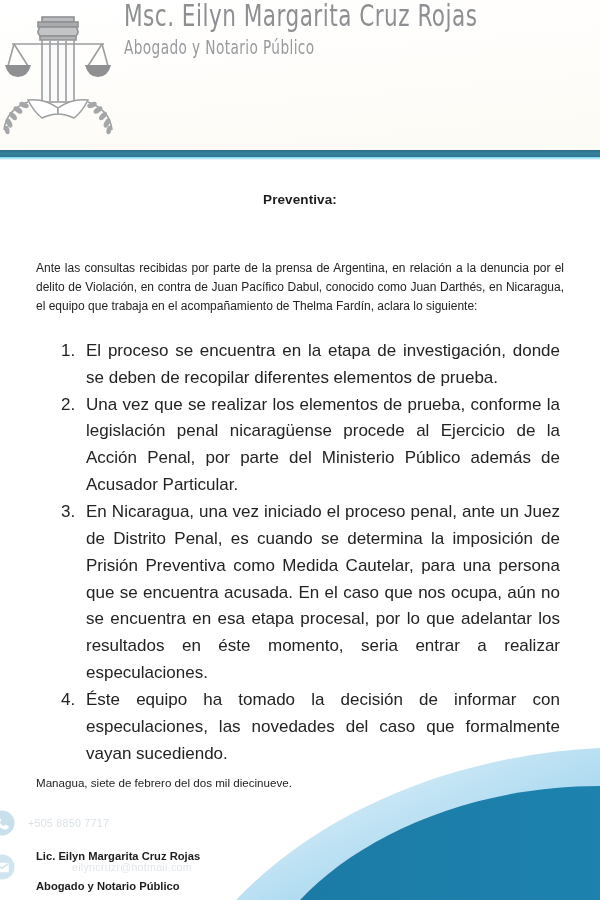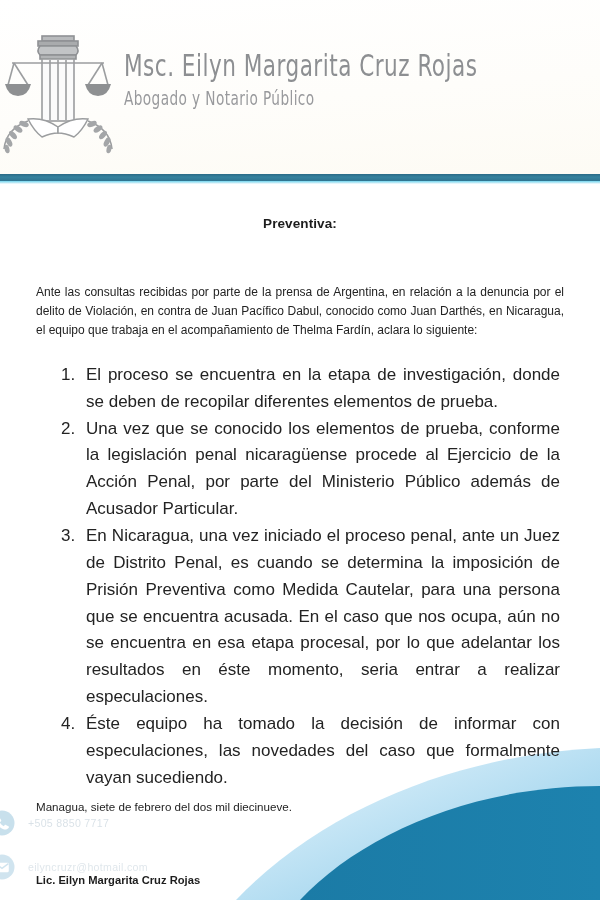--- a/index.html
+++ b/index.html
@@ -11,24 +11,23 @@
     height: 900px;
     background: #ffffff;
     font-family: "Liberation Sans", sans-serif;
     overflow: hidden;
     position: relative;
   }
 
   
   .letterhead {
     position: relative;
-    height: 174px;
+    height: 150px;
     background: linear-gradient(175deg, #ffffff 0%, #fefdfa 55%, #fdfbf4 100%);
     display: flex;
-    align-items: center;
     overflow: hidden;
   }
   .crest {
     width: 112px;
     height: 132px;
     margin-left: 2px;
     margin-top: 4px;
     flex: none;
   }
   .firm-block {
@@ -165,21 +164,21 @@
   .c-text {
     margin-left: 13px;
     font-size: 10.6px;
     color: #6f8fa5;
     letter-spacing: 0.3px;
     white-space: nowrap;
   }
   
   .row-1 { opacity: 0.30; }
   .row-2 { opacity: 0.26; text-align: center; }
-  .row-3 { opacity: 0.22; }
+  .row-3 { opacity: 0.22; gap: 44px; }
   .row-1 .c-icon, .row-2 .c-icon, .row-3 .c-icon { opacity: 0.92; }
 </style>
 </head>
 <body>
 
 <div class="letterhead">
   <div class="crest">
     <svg viewBox="0 0 112 132" width="112" height="132" aria-hidden="true">
       <g fill="none" stroke="#9b9d9f" stroke-width="1.6">
 
@@ -240,21 +239,21 @@
   <div class="rule-glow"></div>
 </div>
 
 <div class="sheet">
   <div class="doc-title">Preventiva:</div>
 
   <p class="intro">Ante las consultas recibidas por parte de la prensa de Argentina, en relación a la denuncia por el delito de Violación, en contra de Juan Pacífico Dabul, conocido como Juan Darthés, en Nicaragua, el equipo que trabaja en el acompañamiento de Thelma Fardín, aclara lo siguiente:</p>
 
   <ol class="points">
     <li>El proceso se encuentra en la etapa de investigación, donde se deben de recopilar diferentes elementos de prueba.</li>
-    <li>Una vez que se conocido los elementos de prueba, conforme la legislación penal nicaragüense procede al  Ejercicio de la Acción Penal, por parte del Ministerio Público además de Acusador Particular.</li>
+    <li>Una vez que se realizar los elementos de prueba, conforme la legislación penal nicaragüense procede al  Ejercicio de la Acción Penal, por parte del Ministerio Público además de Acusador Particular.</li>
     <li>En Nicaragua, una vez iniciado el proceso penal, ante un Juez de Distrito Penal, es cuando se determina la imposición de Prisión Preventiva como Medida Cautelar, para una persona que se encuentra acusada. En el caso que nos ocupa, aún no se encuentra en esa etapa procesal, por lo que adelantar los resultados en éste momento, seria entrar a realizar especulaciones.</li>
     <li>Éste equipo ha tomado la decisión de informar con especulaciones, las novedades del caso que  formalmente vayan sucediendo.</li>
   </ol>
 
   <div class="dateline">Managua, siete de febrero del dos mil diecinueve.</div>
 
   <div class="signature">
     <div class="sig-name">Lic. Eilyn Margarita Cruz Rojas</div>
     <div class="sig-role">Abogado y Notario Público</div>
   </div>

